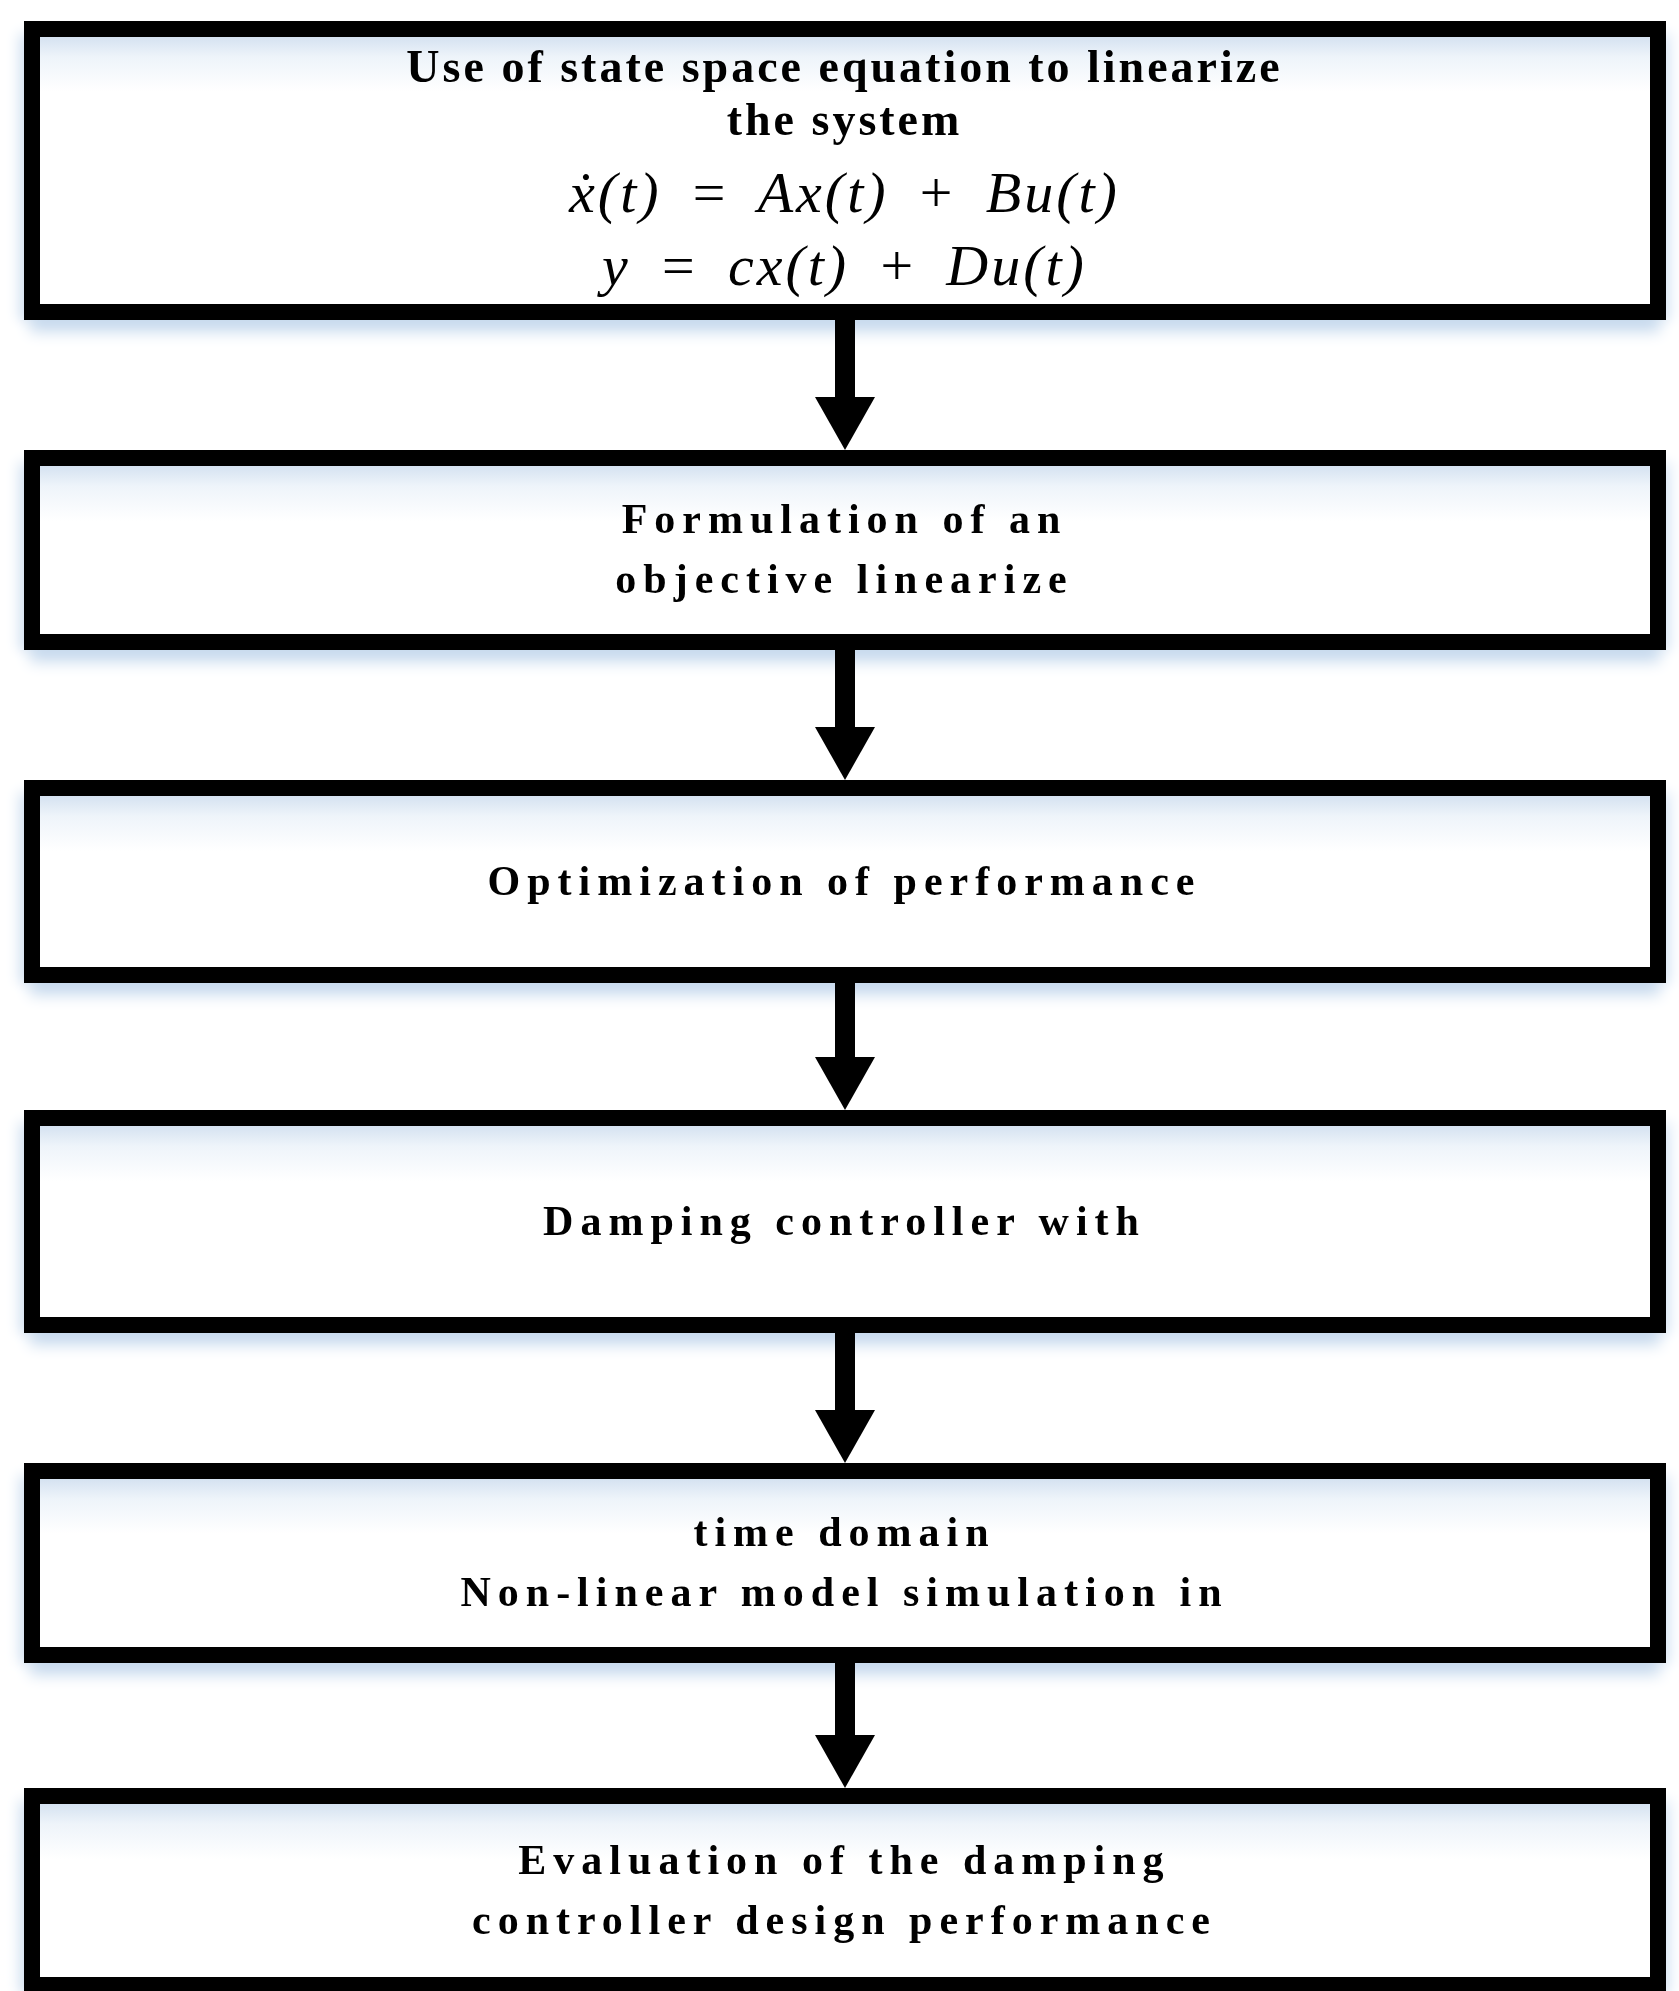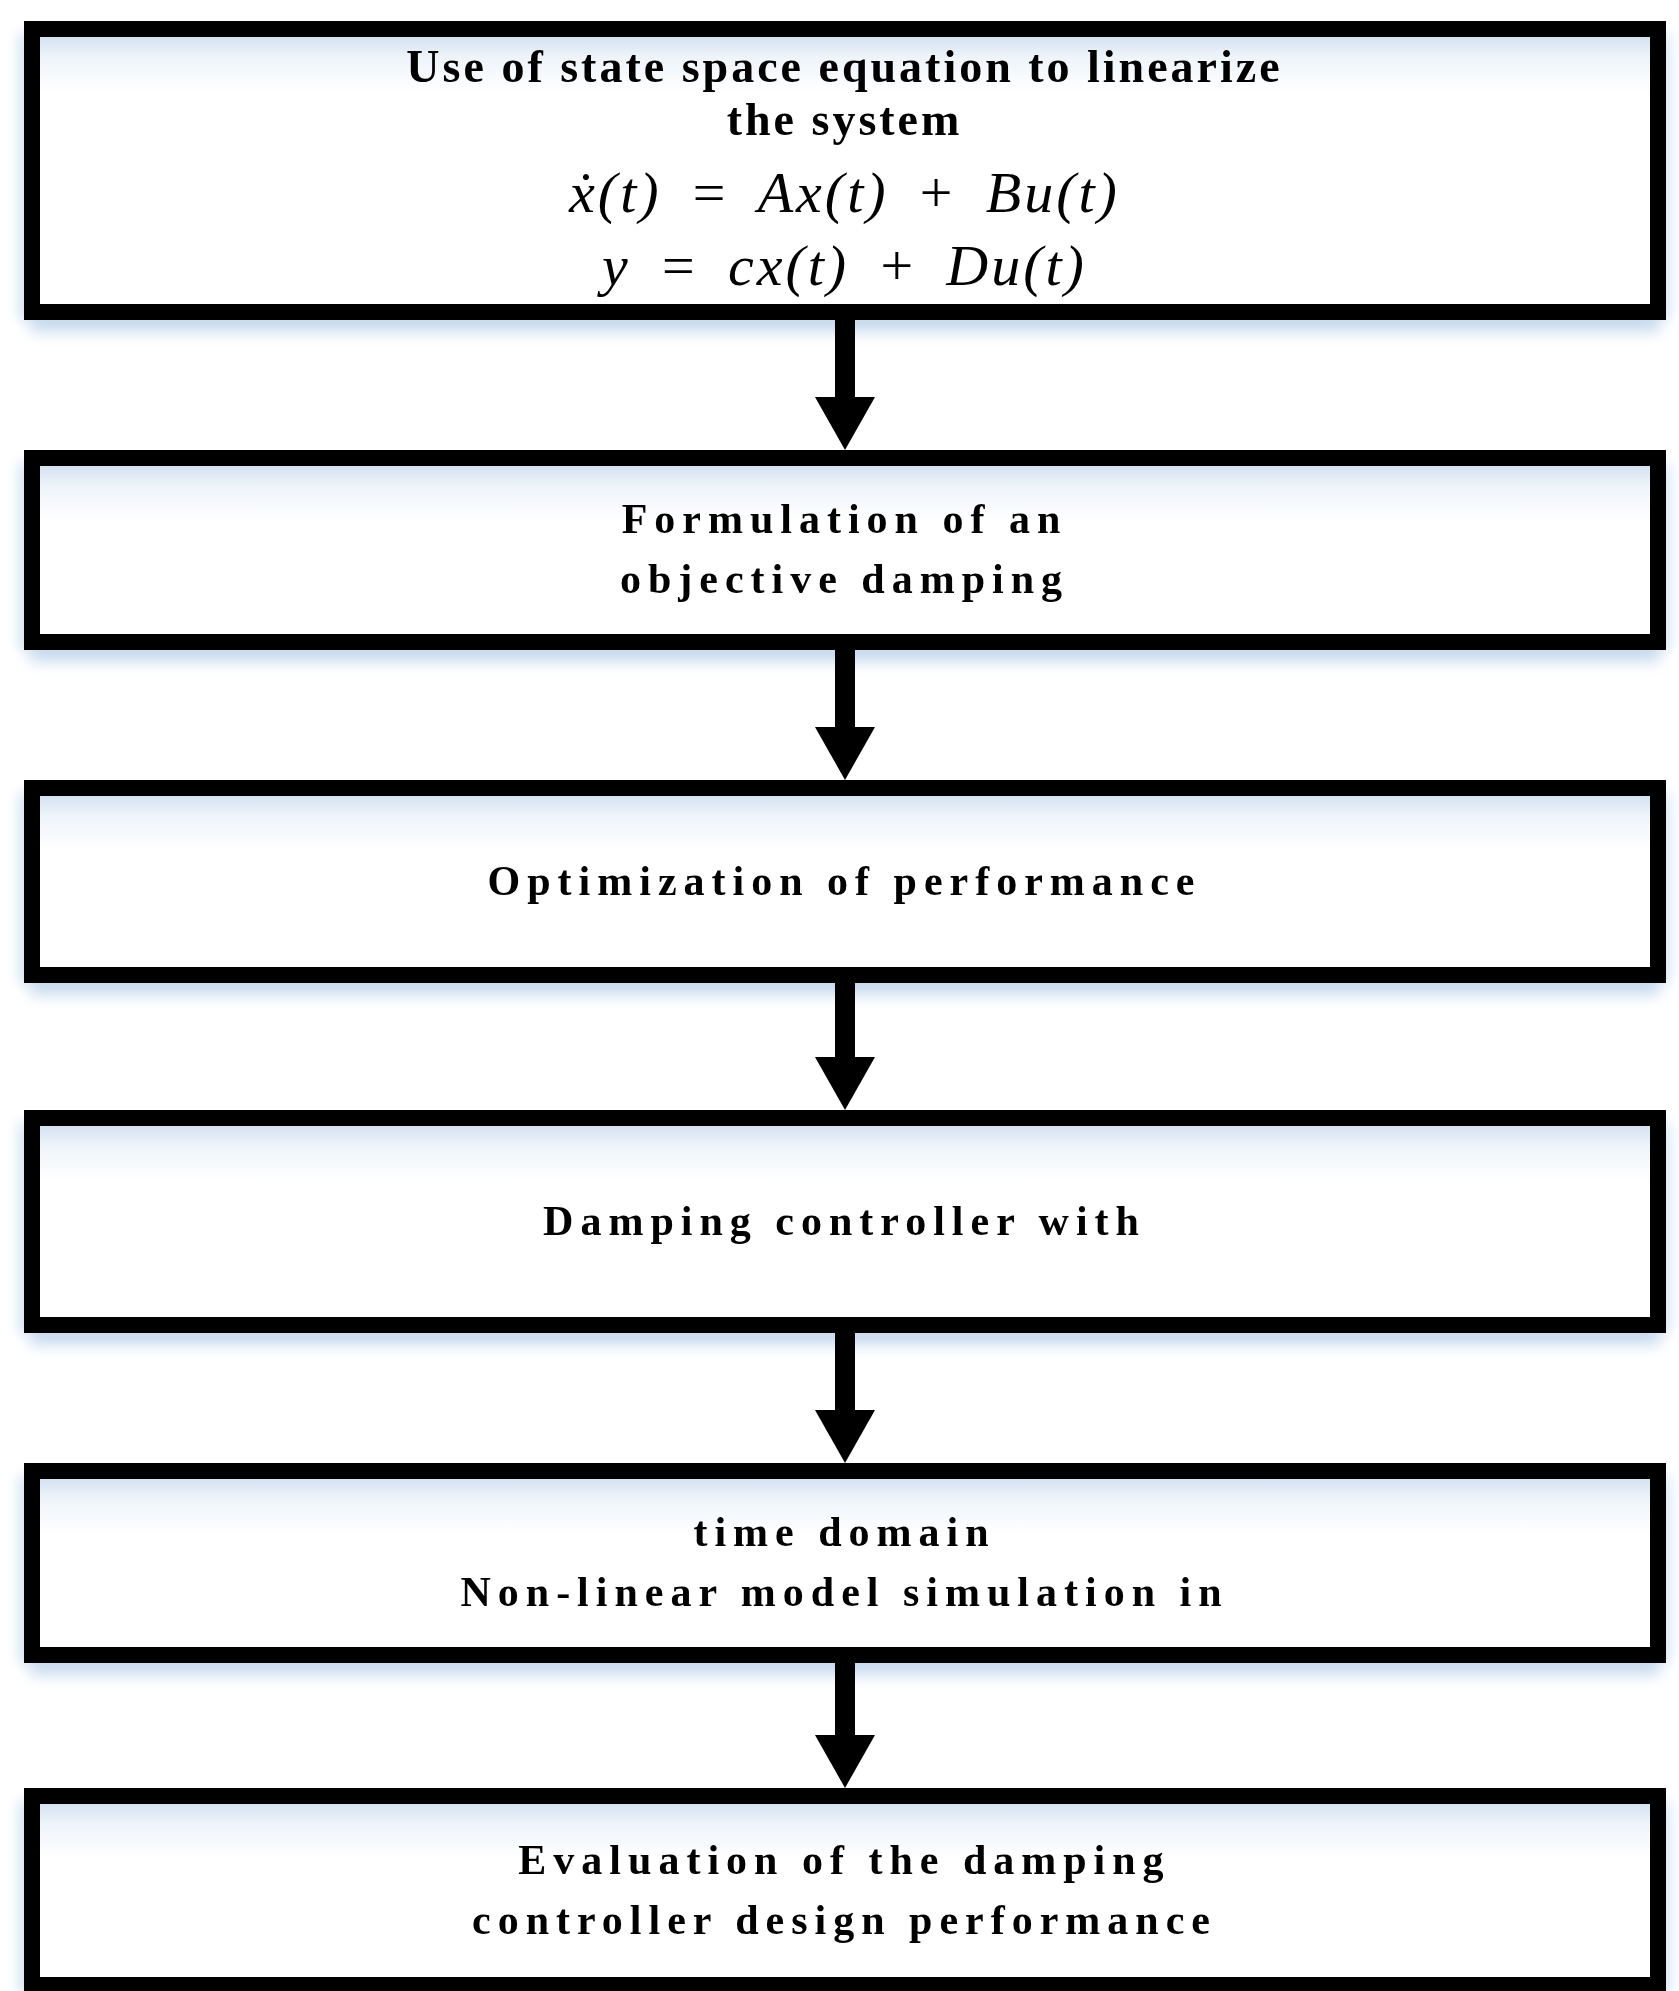--- a/index.html
+++ b/index.html
@@ -88,21 +88,21 @@
     <div class="equation">y = cx(t) + Du(t)</div>
   </div>
 
   <div class="arrow" style="height:130px">
     <div class="arrow-shaft"></div>
     <div class="arrow-head"></div>
   </div>
 
   <div class="step" style="height:200px">
     <div class="label">Formulation of an</div>
-    <div class="label">objective damping</div>
+    <div class="label">objective linearize</div>
   </div>
 
   <div class="arrow" style="height:130px">
     <div class="arrow-shaft"></div>
     <div class="arrow-head"></div>
   </div>
 
   <div class="step" style="height:203px">
     <div class="label">Optimization of performance</div>
   </div>

